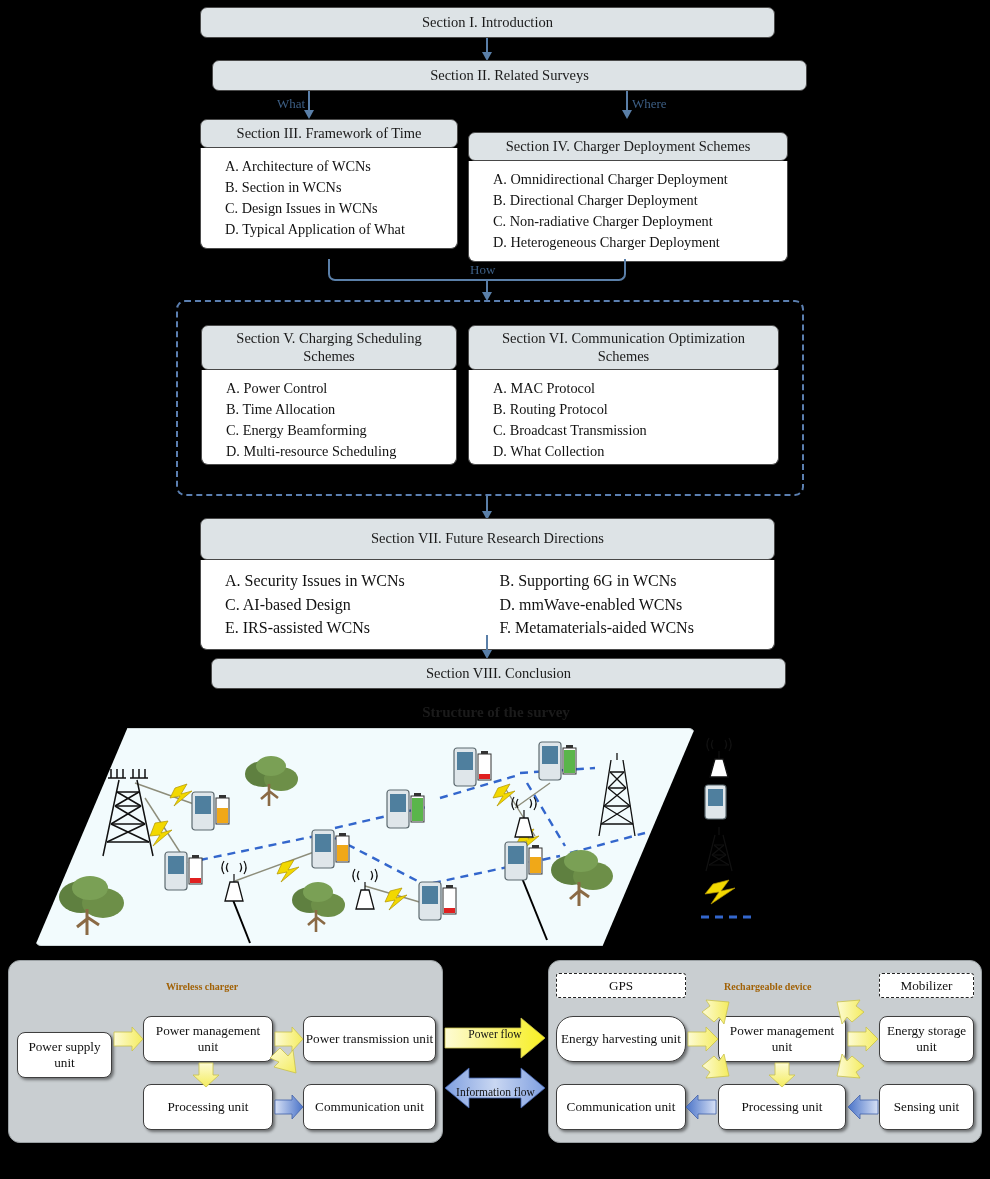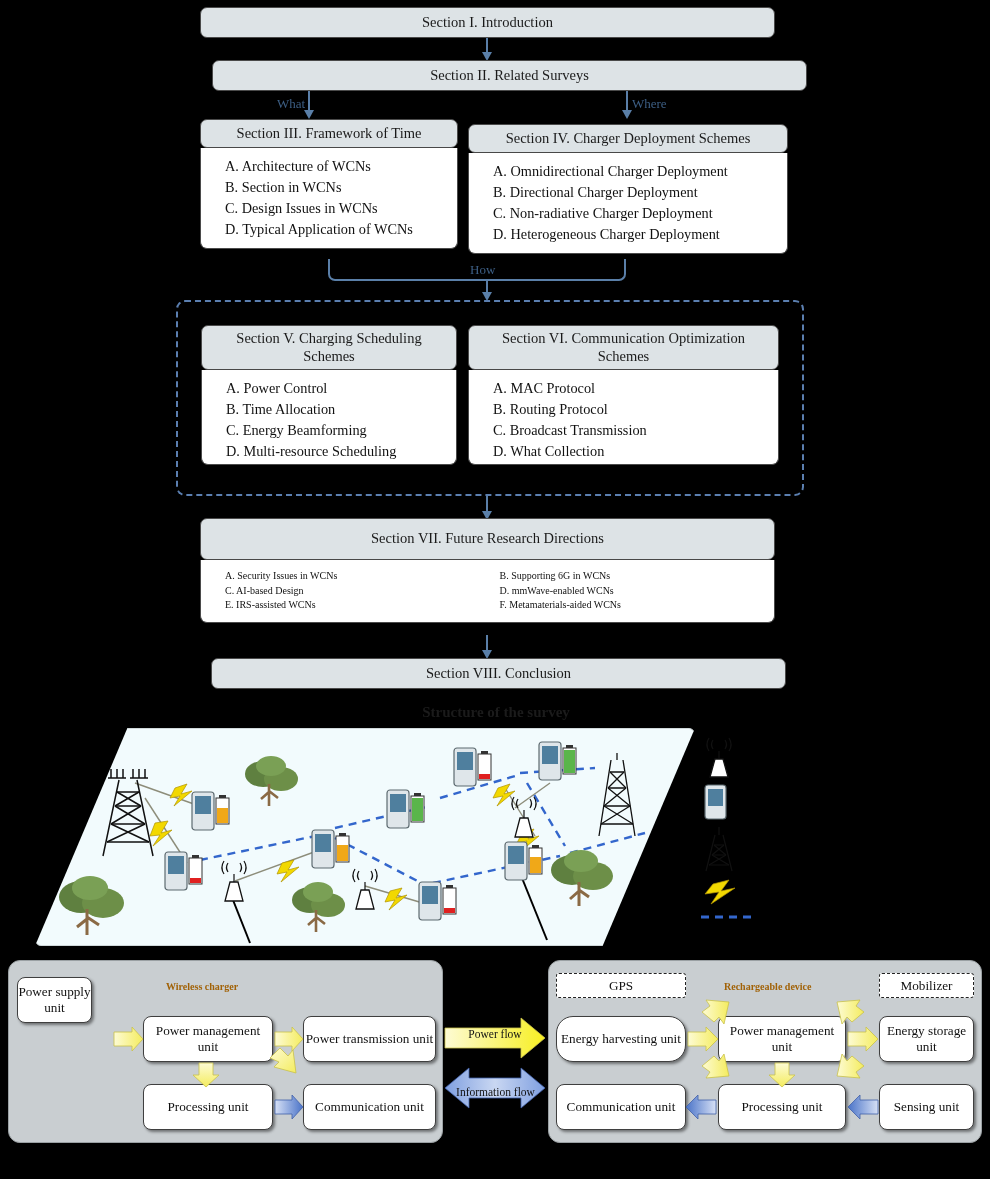--- a/index.html
+++ b/index.html
@@ -31,21 +31,21 @@
     border: 1px solid #4a4a4a;
     border-top: none;
     border-radius: 0 0 7px 7px;
     width: 100%;
     box-shadow: 2px 2px 3px rgba(0,0,0,0.55);
   }
   .body ul { list-style:none; margin:0; padding: 8px 0 8px 24px; }
   .body li { font-size: 14.3px; color:#111; line-height: 1.47; white-space: nowrap; }
 
   .two-col { display: grid; grid-template-columns: 1fr 1fr; padding: 9px 0 9px 24px; }
-  .two-col div { font-size: 10px; color:#111; line-height: 1.47; white-space: nowrap; }
+  .two-col div { font-size: 16px; color:#111; line-height: 1.47; white-space: nowrap; }
 
   
   .vline { position:absolute; width:2px; background:#5a7fa8; }
   .arrowhead {
     position:absolute; width:0; height:0;
     border-left:5px solid transparent; border-right:5px solid transparent;
     border-top:9px solid #5a7fa8;
   }
   .edgelbl {
     position:absolute; color:#3d5f85; font-size:13px;
@@ -136,26 +136,26 @@
 
   <div class="combo" style="left:200px; top:119px; width:258px;">
     <div class="hdr" style="height:29px;">
       <span>Section III. Framework of Time</span>
     </div>
     <div class="body">
       <ul>
         <li>A. Architecture of WCNs</li>
         <li>B. Section in WCNs</li>
         <li>C. Design Issues in WCNs</li>
-        <li>D. Typical Application of WCNs</li>
+        <li>D. Typical Application of What</li>
       </ul>
     </div>
   </div>
 
-  <div class="combo" style="left:468px; top:124px; width:320px;">
+  <div class="combo" style="left:468px; top:132px; width:320px;">
     <div class="hdr" style="height:29px;">
       <span>Section IV. Charger Deployment Schemes</span>
     </div>
     <div class="body">
       <ul>
         <li>A.  Omnidirectional Charger Deployment</li>
         <li>B. Directional Charger Deployment</li>
         <li>C. Non-radiative Charger Deployment</li>
         <li>D. Heterogeneous Charger Deployment</li>
       </ul>
@@ -434,21 +434,21 @@
 
     <svg style="position:absolute;left:4px;top:176px;" width="60" height="12">
       <line x1="2" y1="6" x2="52" y2="6" stroke="#3366cc" stroke-width="3" stroke-dasharray="8,6"></line>
     </svg>
     <span class="lgitem" style="left:62px; top:176px;"></span>
   </div>
 
   <div class="panel" style="left:8px; top:960px; width:435px; height:183px;"></div>
   <div class="panel-title" style="left:150px; top:981px;">Wireless charger</div>
 
-  <div class="unit" style="left:17px; top:977px; width:75px; height:46px;">
+  <div class="unit" style="left:17px; top:1032px; width:95px; height:46px;">
     <span>Power supply unit</span>
   </div>
   <div class="unit" style="left:143px; top:1016px; width:130px; height:46px;">
     <span>Power management unit</span>
   </div>
   <div class="unit" style="left:303px; top:1016px; width:133px; height:46px;">
     <span>Power transmission unit</span>
   </div>
   <div class="unit" style="left:143px; top:1084px; width:130px; height:46px;">
     <span>Processing unit</span>

